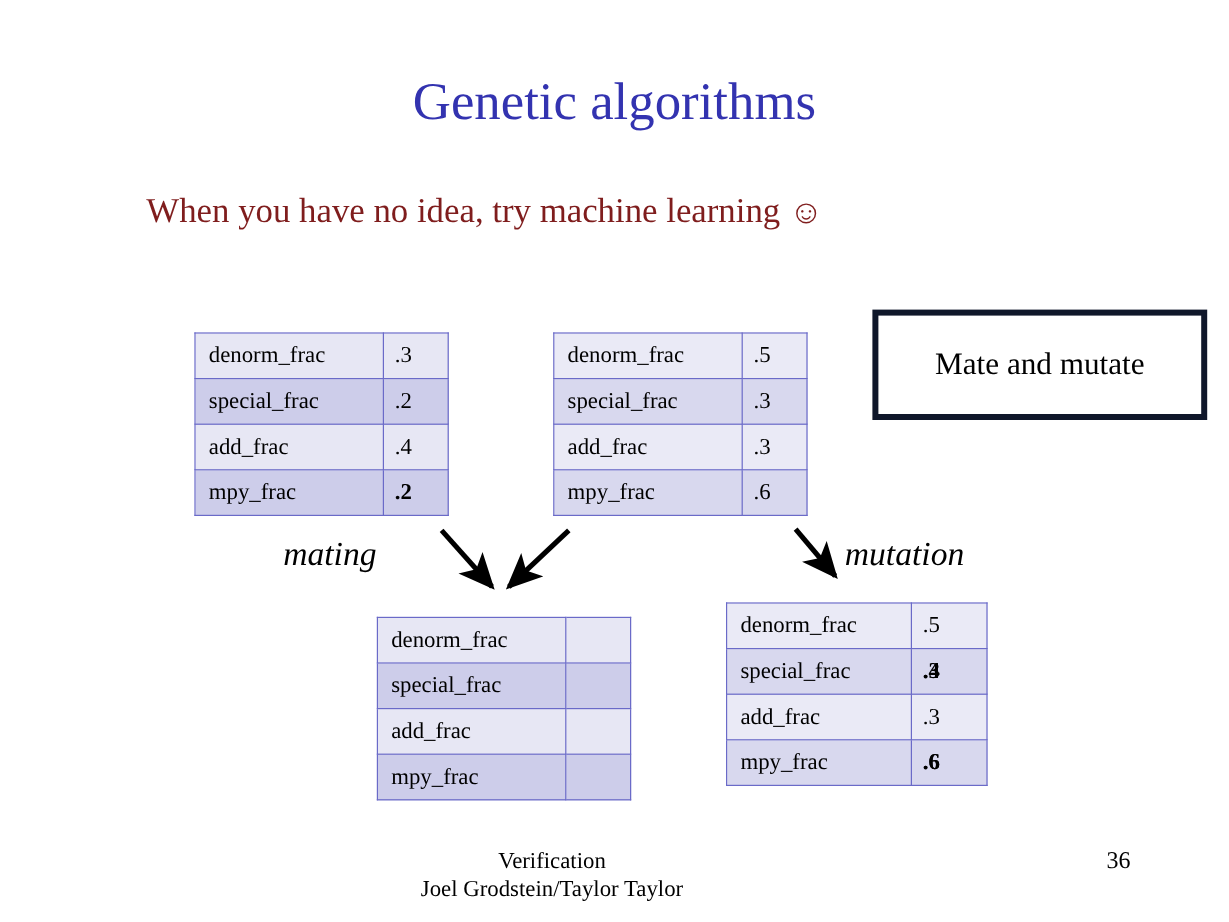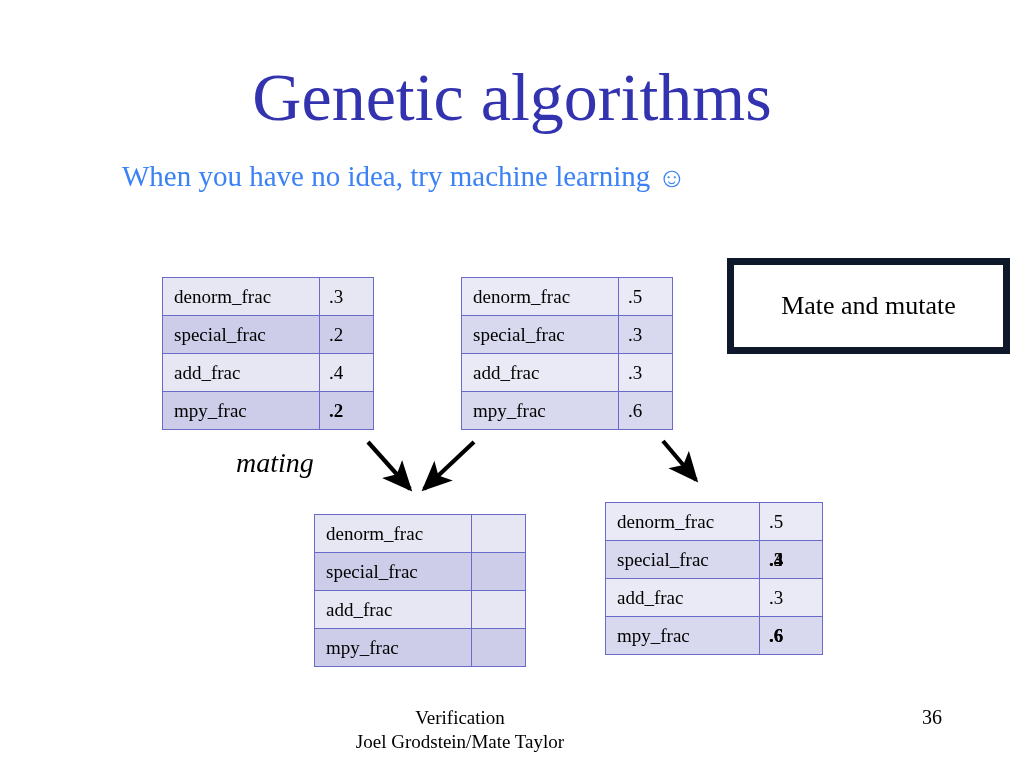--- a/index.html
+++ b/index.html
@@ -22,37 +22,37 @@
     height: 768px;
   }
 
   
   #slide-title {
     position: absolute;
     left: 0;
     top: 62px;
     width: 1024px;
     text-align: center;
-    font-size: 68px;
+    font-size: 44px;
     line-height: 1.05;
     color: #3333b0;
     font-family: "Liberation Serif", "DejaVu Serif", serif;
     letter-spacing: 0px;
     white-space: nowrap;
   }
 
   
   #subtitle {
     position: absolute;
     left: 0;
     top: 160px;
     width: 808px;
     text-align: center;
     font-size: 29px;
-    color: #3b82f6;
+    color: #7f1d1d;
     white-space: nowrap;
   }
   #subtitle .smiley {
     font-size: 28px;
     vertical-align: -1px;
   }
 
   
   .knob-table {
     position: absolute;
@@ -110,21 +110,21 @@
     font-weight: bold;
   }
 
   
   #callout-box {
     position: absolute;
     left: 727px;
     top: 258px;
     width: 269px;
     height: 82px;
-    border: 7px solid #0f172a;
+    border: 5px solid #0f172a;
     background: #ffffff;
     display: flex;
     flex-direction: column;
     align-items: center;
     justify-content: center;
     font-size: 26px;
     line-height: 1.26;
     text-align: center;
   }
 
@@ -218,20 +218,21 @@
         <td class="val">.6</td>
       </tr>
     </tbody>
   </table>
 
   <div id="callout-box">
     <div>Mate and mutate</div>
   </div>
 
   <div class="flow-label" id="label-mating">mating</div>
+  <div class="flow-label" id="label-mutation">mutation</div>
 
   <svg id="arrows-layer" viewBox="0 0 1024 768">
     <defs>
       <marker id="ah" markerWidth="9" markerHeight="9" refX="6.4" refY="3.2" orient="auto" markerUnits="strokeWidth">
         <path d="M0,0 L7.2,3.2 L0,6.4 L1.7,3.2 z" fill="#000000"></path>
       </marker>
     </defs>
     <line x1="368" y1="442" x2="410" y2="489" stroke="#000000" stroke-width="4.2" marker-end="url(#ah)"></line>
     <line x1="474" y1="442" x2="424" y2="489" stroke="#000000" stroke-width="4.2" marker-end="url(#ah)"></line>
     <line x1="663" y1="441" x2="696" y2="480" stroke="#000000" stroke-width="4.2" marker-end="url(#ah)"></line>
@@ -294,17 +295,17 @@
             <span>.6</span>
             <span class="under">.6</span>
           </span>
         </td>
       </tr>
     </tbody>
   </table>
 
   <div id="footer">
     <div>Verification</div>
-    <div>Joel Grodstein/Mate Taylor</div>
+    <div>Joel Grodstein/Taylor Taylor</div>
   </div>
   <div id="page-number">36</div>
 
 </div>
 
 </body></html>

